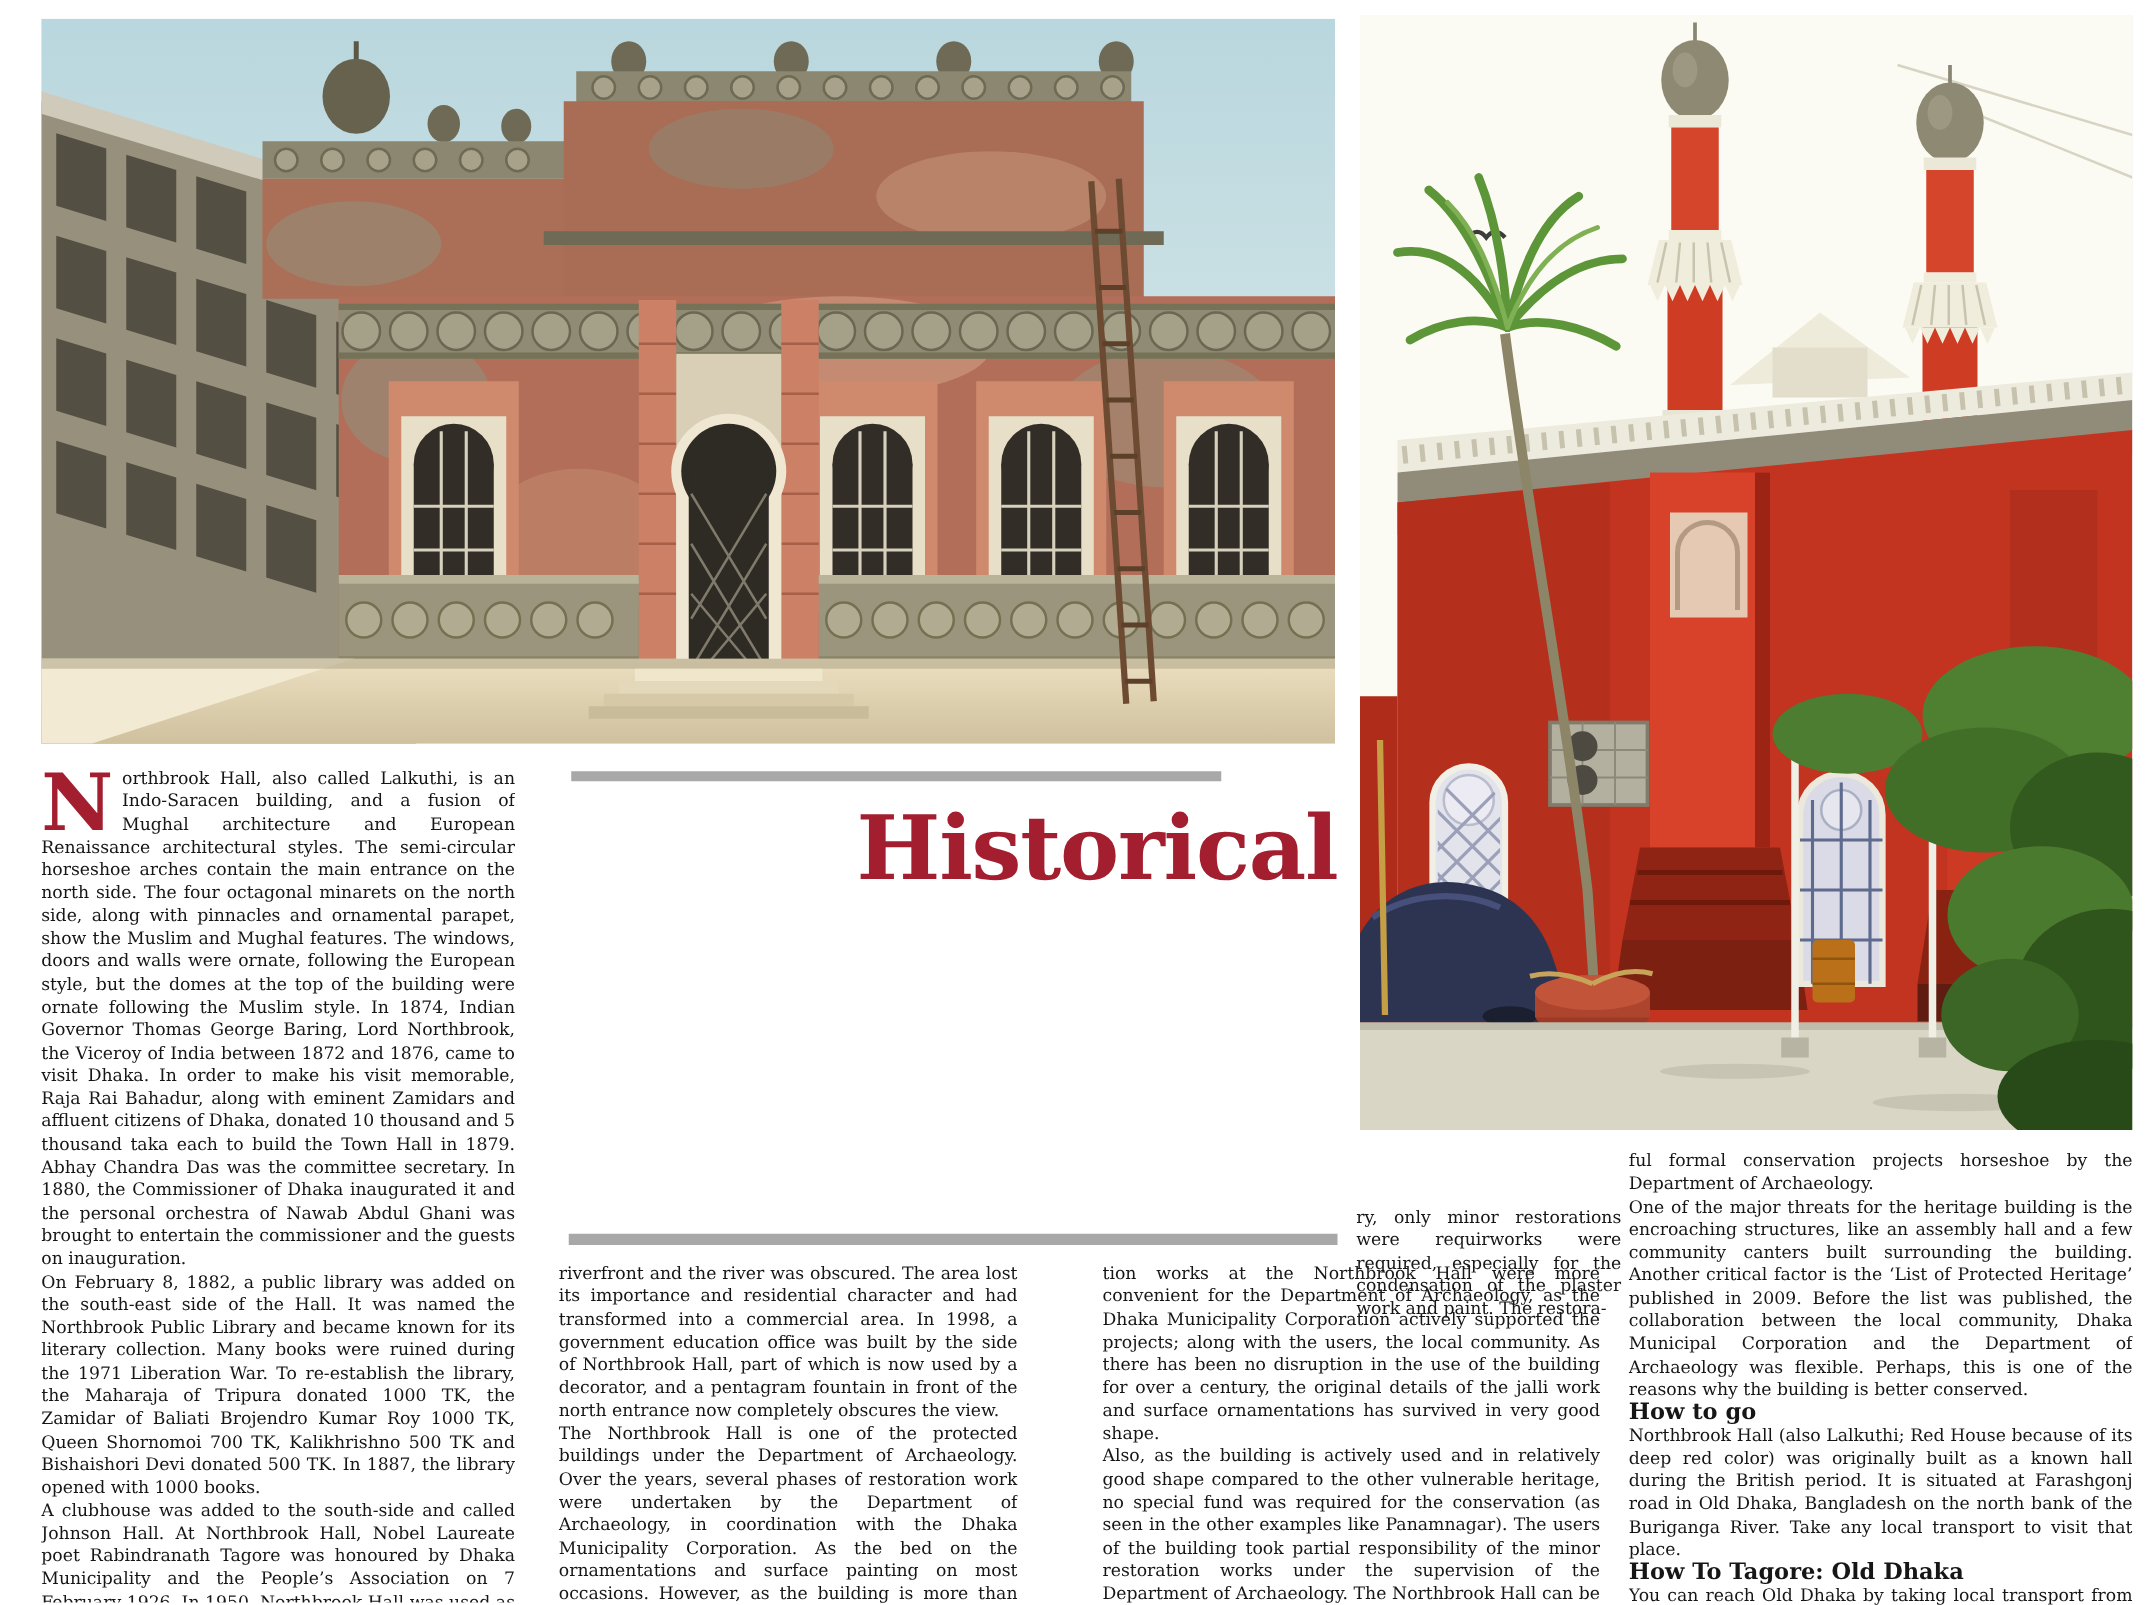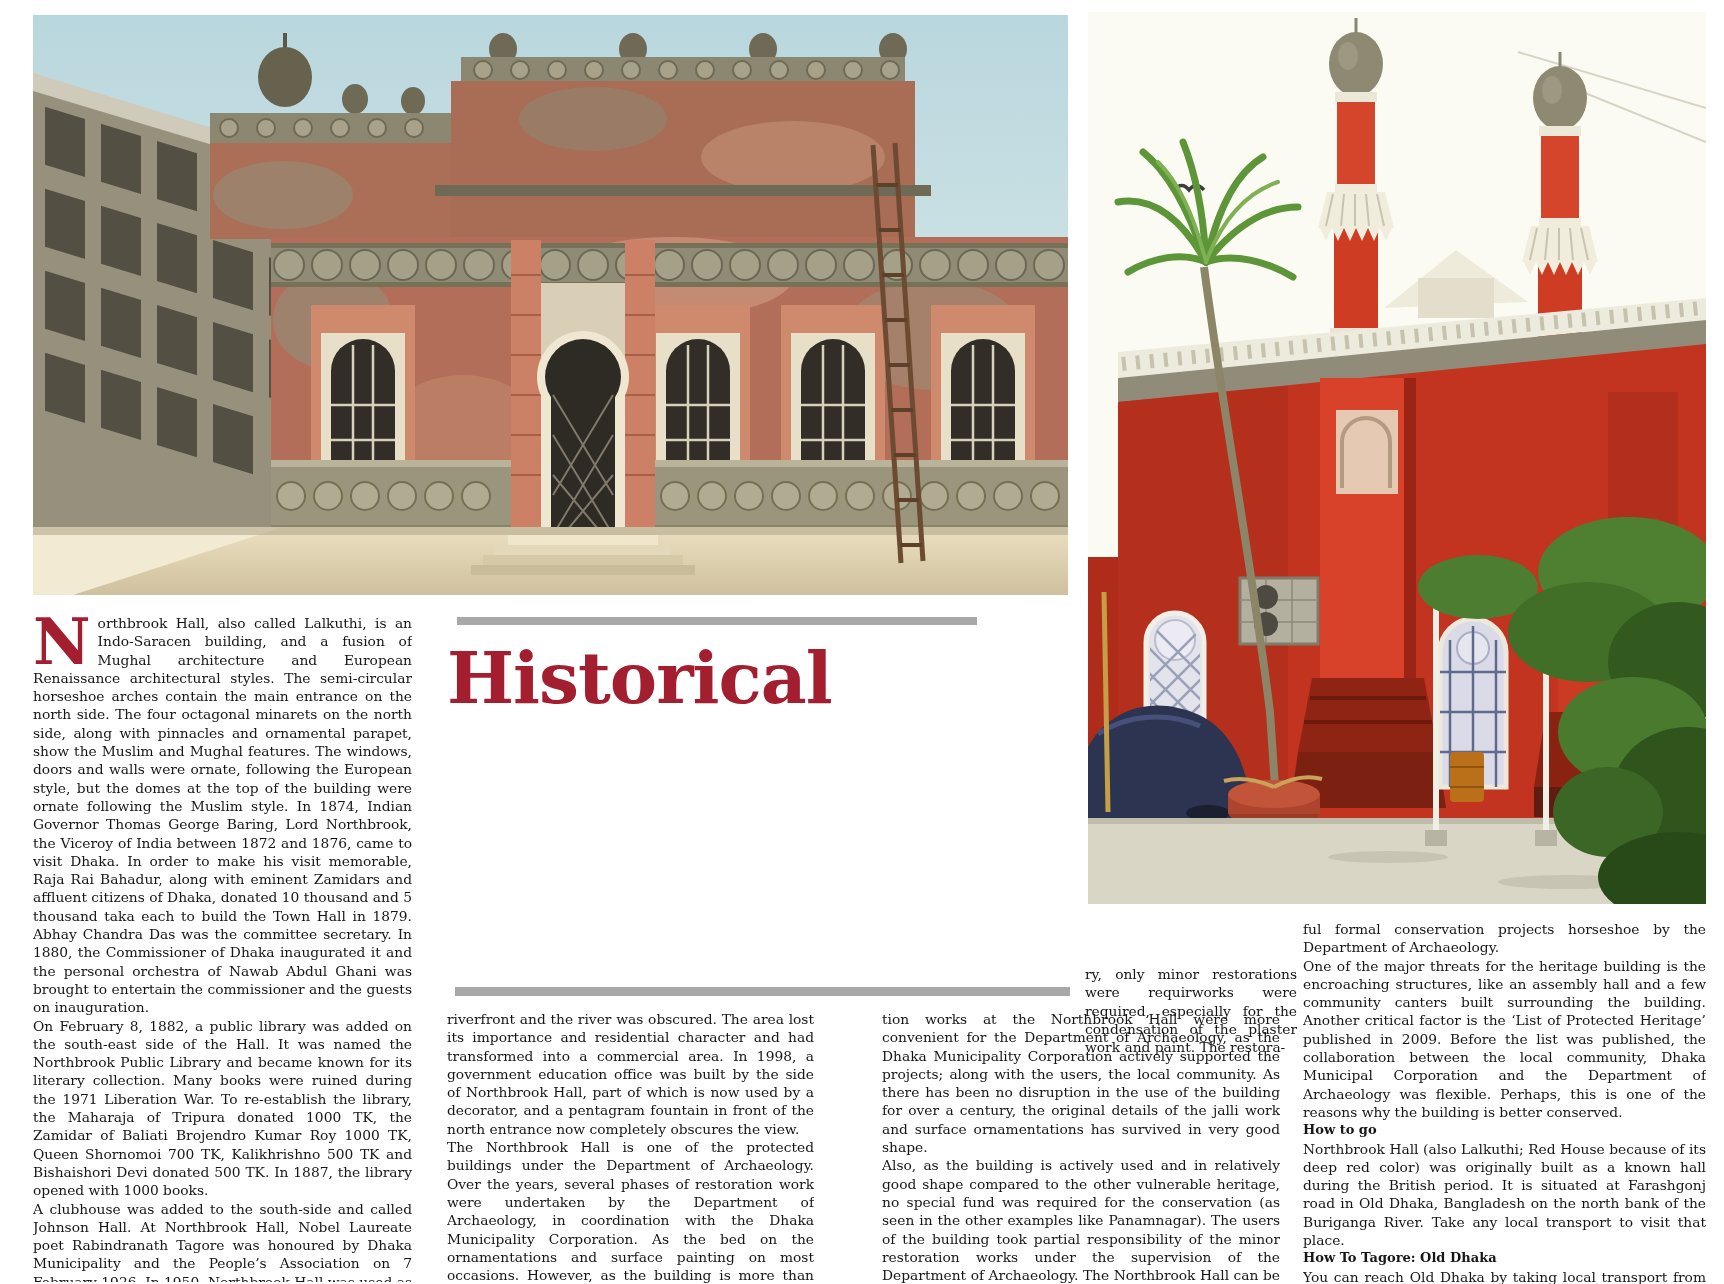--- a/index.html
+++ b/index.html
@@ -7,33 +7,33 @@
     position:relative; width:1724px; height:1284px; background:#ffffff;
     font-family:"DejaVu Serif", serif; color:#161616; overflow:hidden;
   }
   figure { margin:0; position:absolute; overflow:hidden; background:#eee; }
   .photo-left  { left:33px;  top:15px; width:1035px; height:580px; }
   .photo-right { left:1088px; top:12px; width:618px;  height:892px; }
   figure svg { display:block; width:100%; height:100%; }
 
   .col { position:absolute; font-size:13.8px; line-height:18.3px; text-align:justify; overflow:hidden; }
   .col p.para { margin:0; }
-  h4.subhead { margin:0; font-size:13px; font-weight:bold; }
+  h4.subhead { margin:0; font-size:18px; font-weight:bold; }
 
   #col1 { left:33px;  top:614px;  width:379px; height:668px; }
   #col2 { left:447px; top:1010px; width:367px; height:276px; }
   #col3wrap { left:1085px; top:920px; width:212px; height:96px;margin-top:45px; }
   #col3 { left:882px; top:1010px; width:398px; height:276px; }
   #col5 { left:1303px; top:920px; width:403px; height:364px; }
 
   .headline-block { position:absolute; left:447px; top:612px; width:623px; height:384px; }
   .bar { position:absolute; background:#a8a8a8; }
   .bar-top { left:10px; top:5px; width:520px; height:8px; }
   .bar-bottom { left:8px; bottom:0px; width:615px; height:9px; }
-  .headline { position:absolute; left:0; top:22px; width:100%; text-align:left;
+  .headline { position:absolute; left:0; top:22px; width:100%; text-align:right;
     color:#a31f30; font-weight:bold; font-size:71px; line-height:88px; letter-spacing:-1px; }
 
   .dropcap { float:left; color:#a31f30; font-weight:bold; font-size:63px; line-height:50px;
     padding:3px 7px 0 0; }
 </style>
 </head>
 <body>
 
 <div class="page">
 

